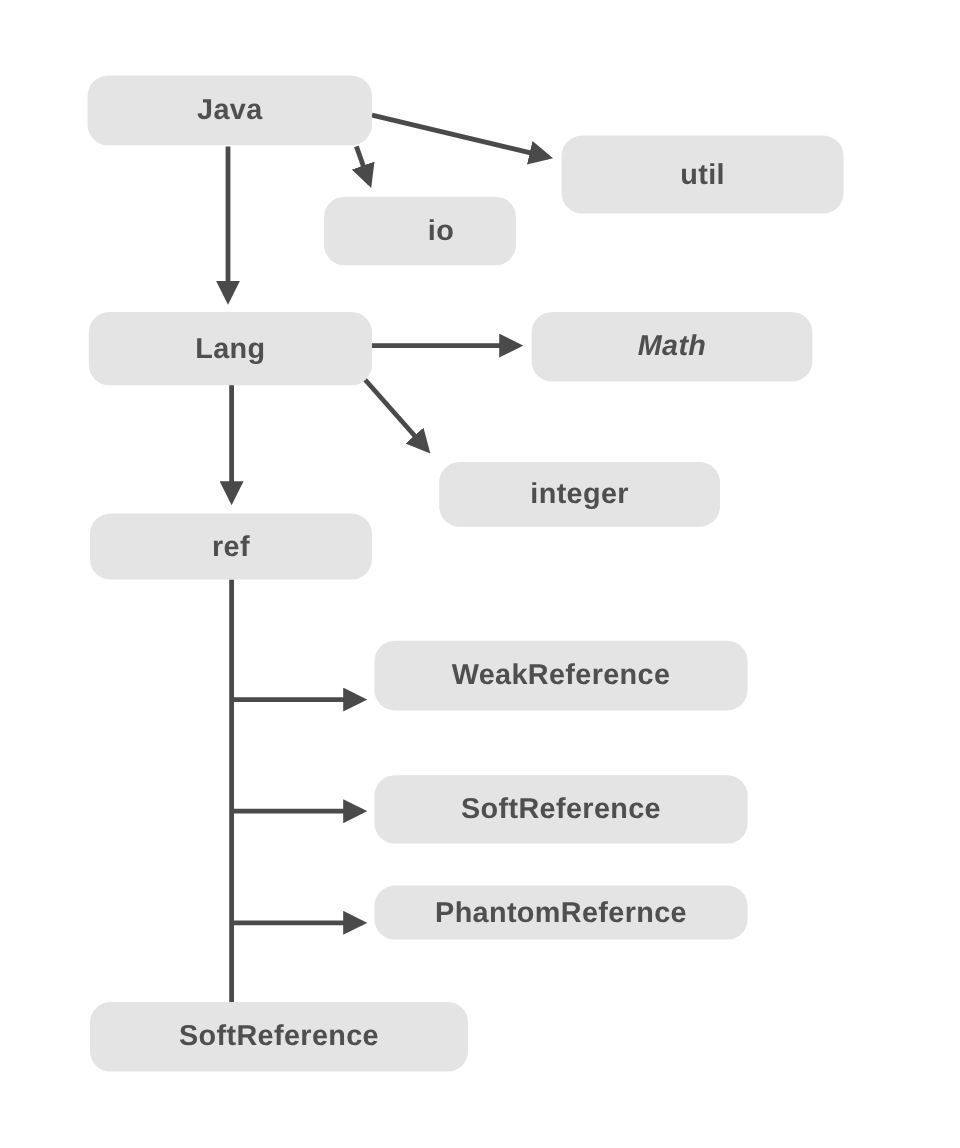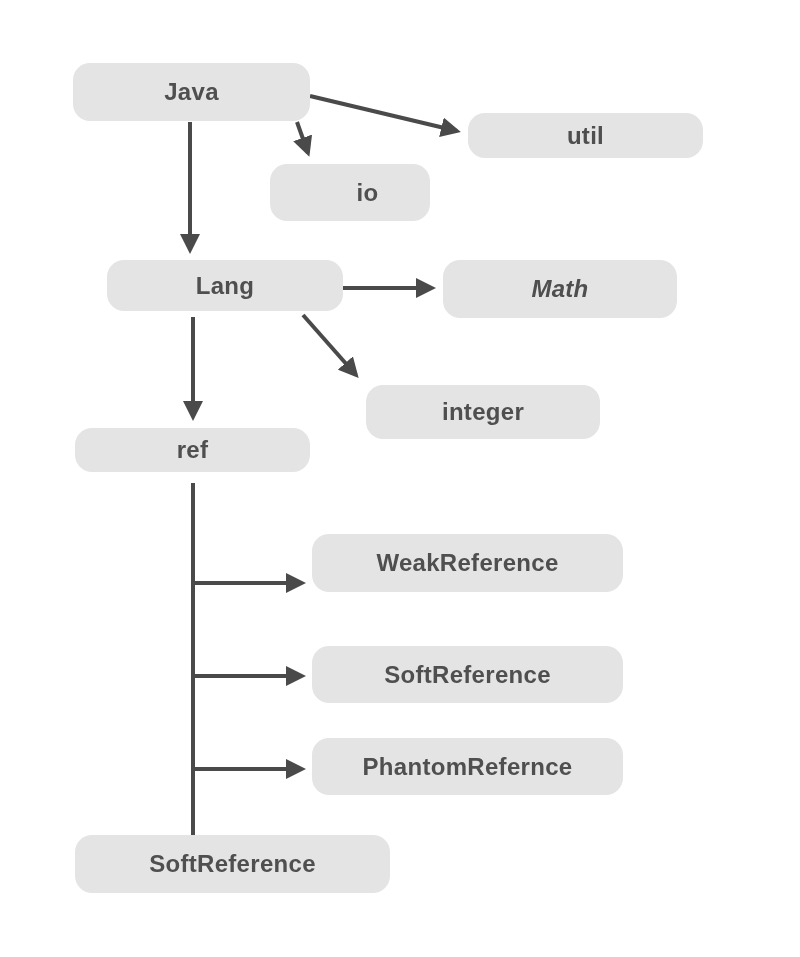--- a/index.html
+++ b/index.html
@@ -57,44 +57,44 @@
     <line x1="193" y1="317" x2="193" y2="417" marker-end="url(#arrowhead)"></line>
     <line x1="193" y1="483" x2="193" y2="836"></line>
     <line x1="193" y1="583" x2="302" y2="583" marker-end="url(#arrowhead)"></line>
     <line x1="193" y1="676" x2="302" y2="676" marker-end="url(#arrowhead)"></line>
     <line x1="193" y1="769" x2="302" y2="769" marker-end="url(#arrowhead)"></line>
   </svg>
 
   <div class="node" style="left:73px;  top:63px;  width:237px; height:58px;justify-content:center;">
       <span>Java</span>
     </div>
-  <div class="node" style="left:468px; top:113px; width:235px; height:45px;text-align:right;">
+  <div class="node" style="left:468px; top:113px; width:235px; height:65px;text-align:right;">
       <span>util</span>
     </div>
   <div class="node" style="left:270px; top:164px; width:160px; height:57px;padding-left:35px;">
       <span>io</span>
     </div>
-  <div class="node" style="left:74px;  top:260px; width:236px; height:51px;margin-left:33px;">
+  <div class="node" style="left:74px;  top:260px; width:236px; height:61px;">
       <span>Lang</span>
     </div>
   <div class="node" style="left:443px; top:260px; width:234px; height:58px;font-style:italic;">
       <span>Math</span>
     </div>
   <div class="node" style="left:366px; top:385px; width:234px; height:54px;">
       <span>integer</span>
     </div>
-  <div class="node" style="left:75px;  top:428px; width:235px; height:44px;">
+  <div class="node" style="left:75px;  top:428px; width:235px; height:55px;">
       <span>ref</span>
     </div>
   <div class="node" style="left:312px; top:534px; width:311px; height:58px;">
       <span>WeakReference</span>
     </div>
   <div class="node" style="left:312px; top:646px; width:311px; height:57px;">
       <span>SoftReference</span>
     </div>
-  <div class="node" style="left:312px; top:738px; width:311px; height:57px;">
+  <div class="node" style="left:312px; top:738px; width:311px; height:45px;">
       <span>PhantomRefernce</span>
     </div>
   <div class="node" style="left:75px;  top:835px; width:315px; height:58px;">
       <span>SoftReference</span>
     </div>
 
 </div>
 
 </body></html>

